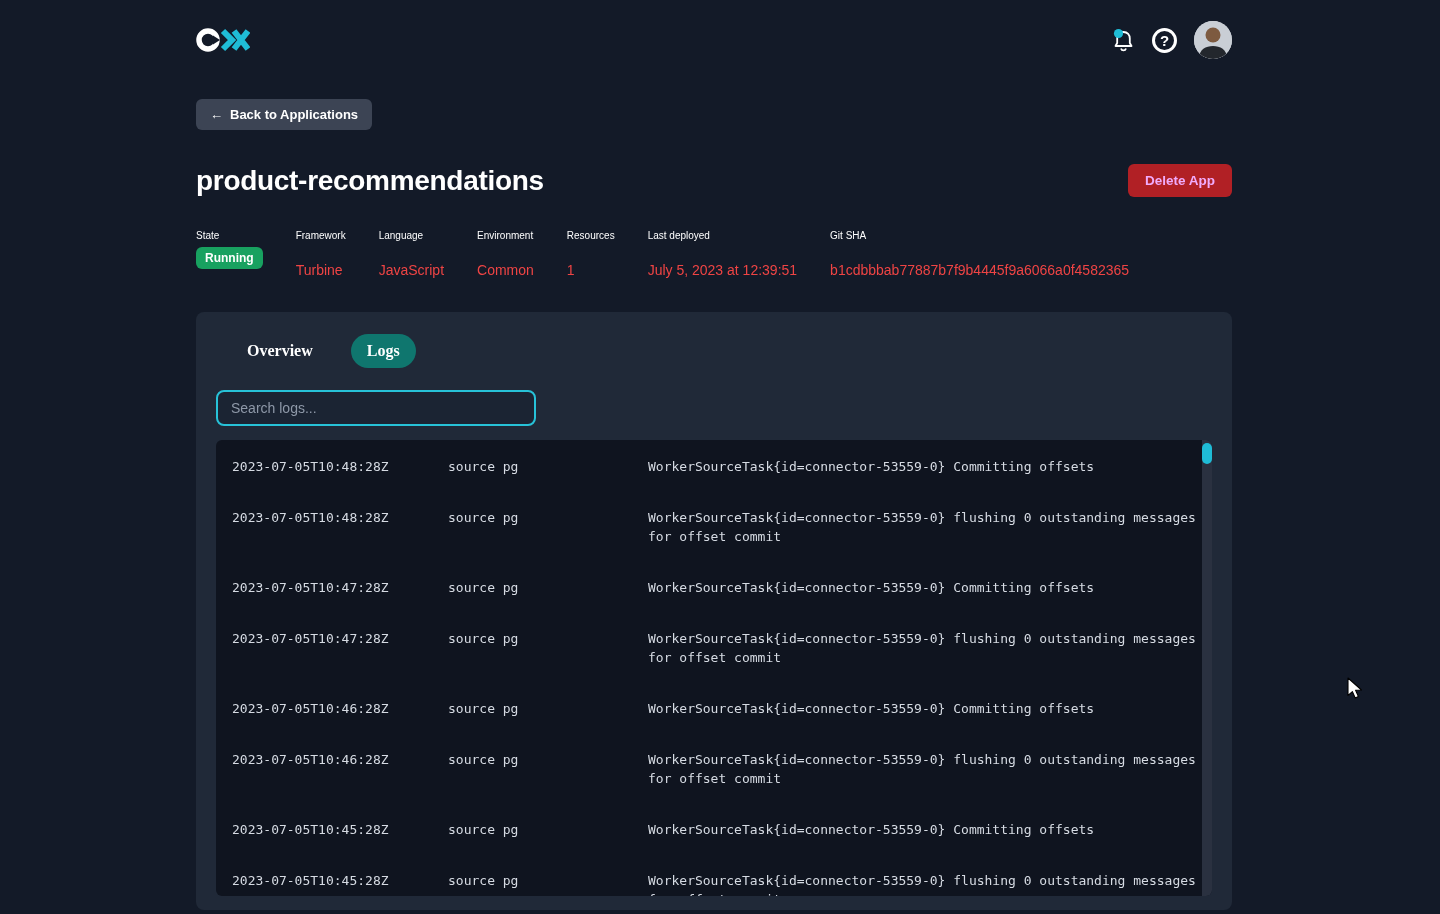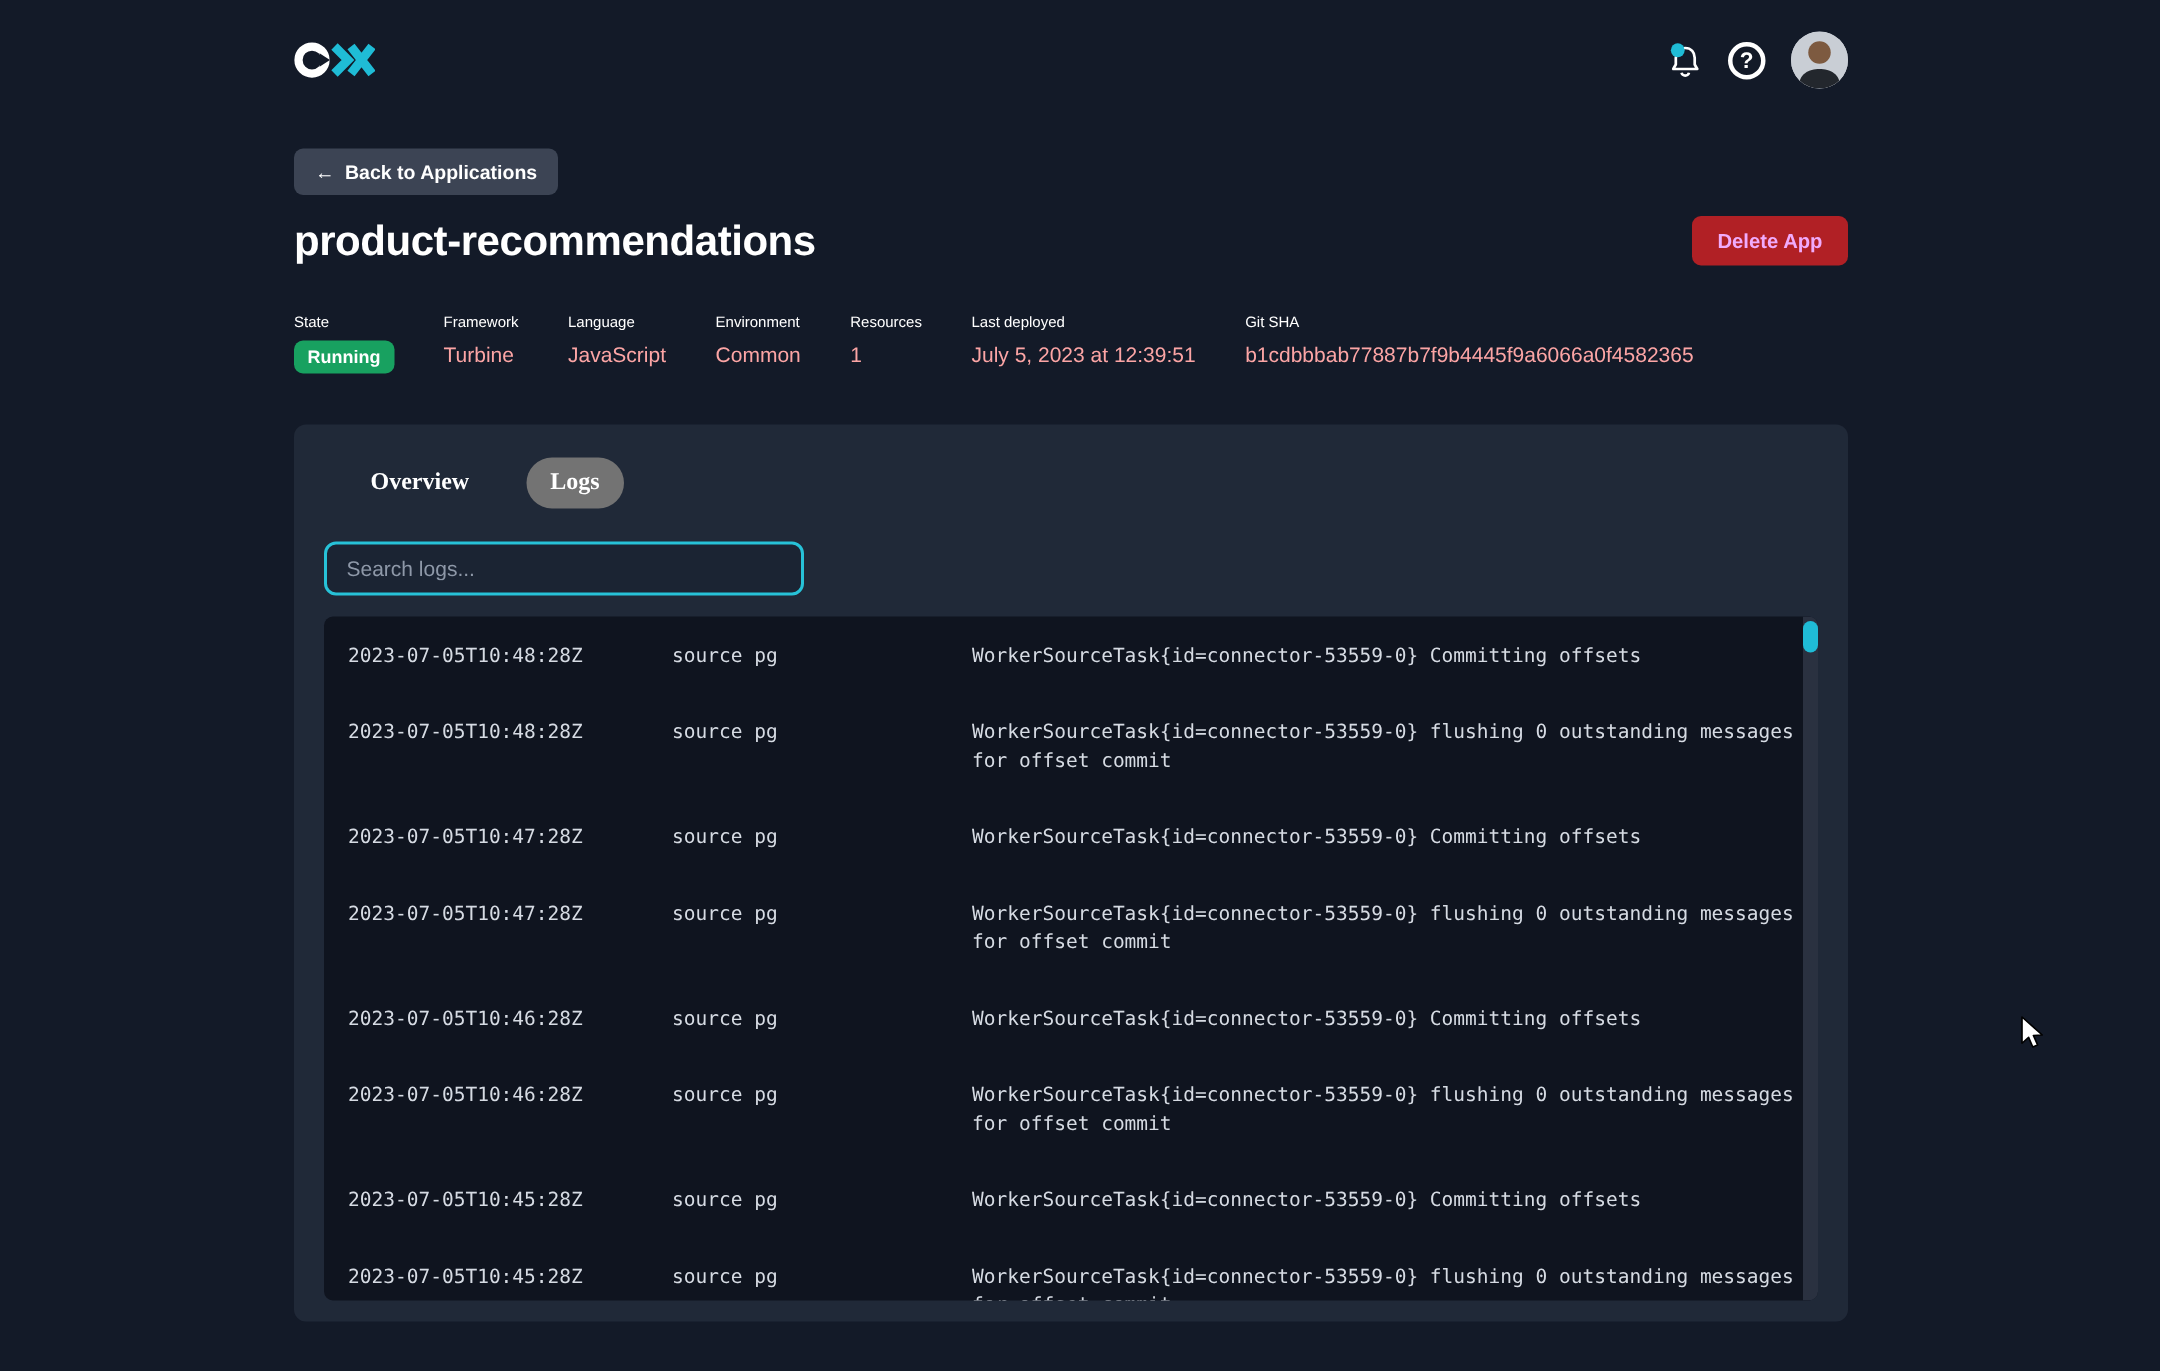--- a/index.html
+++ b/index.html
@@ -31,47 +31,47 @@
 
   
   .back-btn {
     margin-top:40px; display:inline-flex; align-items:center; gap:7px;
     background:#3c4454; color:#ffffff; border:none; border-radius:6px;
     padding:8px 14px; font-size:13px; font-weight:bold; cursor:pointer;
     font-family:"Liberation Sans", sans-serif;
   }
 
   
-  .title-row { margin-top:14px; display:flex; align-items:center; justify-content:space-between; }
+  .title-row { margin-top:34px; display:flex; align-items:center; justify-content:space-between; }
   .page-title { font-size:28px; font-weight:bold; letter-spacing:-0.3px; }
   .delete-btn {
     background:#b12025; color:#f0abfc; border:none; border-radius:6px;
     padding:9px 17px; font-size:13.5px; font-weight:bold; cursor:pointer;
     font-family:"Liberation Sans", sans-serif;
   }
 
   
   .meta-row { margin-top:33px; display:flex; gap:33px; }
   .meta-item .meta-label { font-size:10px; font-weight:normal; color:#ffffff; }
-  .meta-item .meta-value { margin-top:7px; font-size:14px; color:#fca5a5; }
+  .meta-item .meta-value { margin-top:21px; font-size:14px; color:#ef4444; }
   .badge-running {
     display:inline-block; margin-top:6px;
     background:#18a160; color:#ffffff; font-size:12px; font-weight:bold;
     padding:4px 9px; border-radius:6px;
   }
 
   
   .card {
     margin-top:34px; background:#202938; border-radius:8px;
     padding:22px 20px 20px 20px; height:598px;
   }
   .tabs { display:flex; align-items:center; gap:22px; padding-left:15px; }
   .tab { background:none; border:none; color:#ffffff; font-size:16px; font-weight:bold;
     padding:8px 16px; border-radius:17px; cursor:pointer; font-family:Liberation Serif, serif; }
-  .tab.active { background:#737373; }
+  .tab.active { background:#0f766e; }
 
   .search-wrap { margin-top:22px; position:relative; width:320px; }
   .search-input {
     width:320px; height:33px; background:#1b2433;
     border:2px solid #27c2d8; border-radius:8px;
     color:#e7eaf0; font-size:14px; padding:16px 13px;
     font-family:"Liberation Sans", sans-serif; outline:none;
   }
   .search-input::placeholder { color:#8e98a8; }
 

